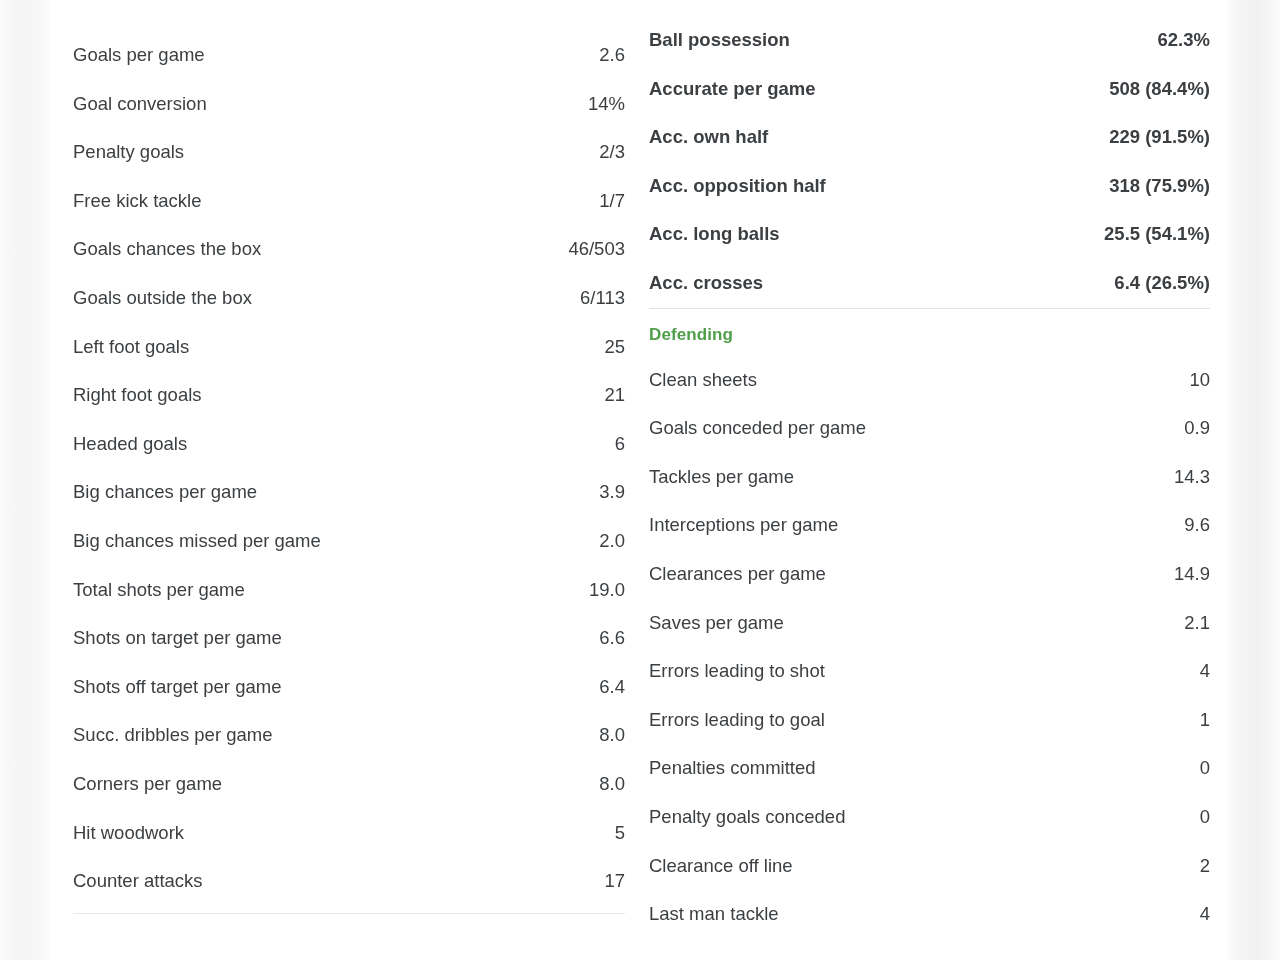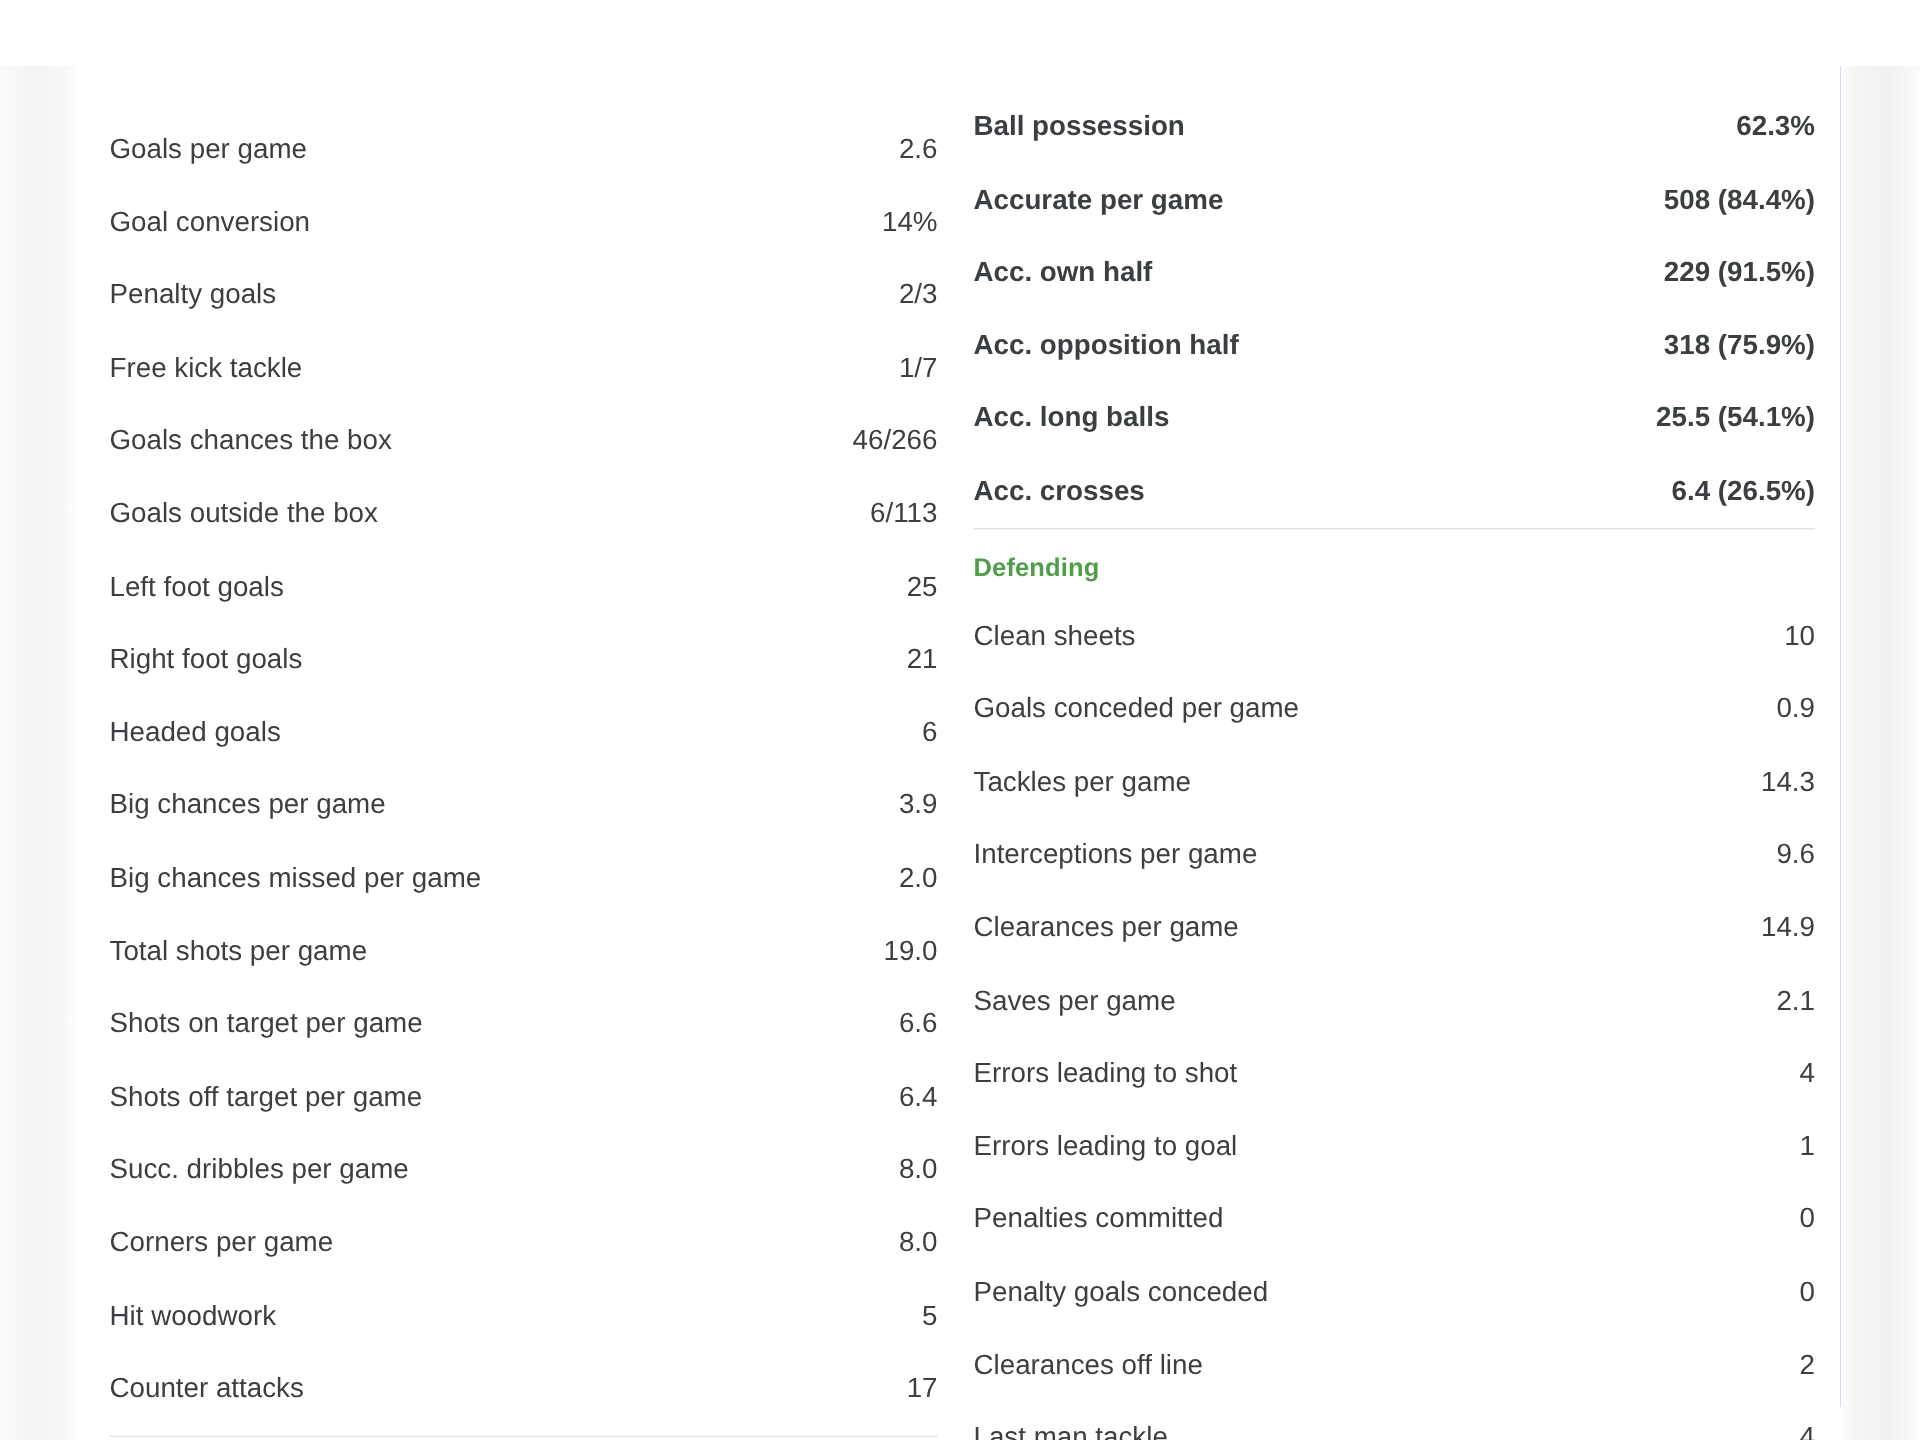--- a/index.html
+++ b/index.html
@@ -13,22 +13,21 @@
     background: #ffffff;
     font-family: "Liberation Sans", sans-serif;
     -webkit-font-smoothing: antialiased;
   }
 
   
   .page {
     position: relative;
     width: 1280px;
     height: 894px;
-    background: #8b5cf6;
-    margin-top: 44px;
+    background: #eab308;
   }
 
   .gutter-left {
     position: absolute;
     left: 0;
     top: 0;
     width: 50px;
     height: 960px;
     background: linear-gradient(to right, #fbfbfb 0%, #f4f4f4 45%, #f7f7f7 80%, #fdfdfd 100%);
   }
@@ -141,21 +140,21 @@
             <div class="stat-row">
               <span class="stat-label">Penalty goals</span>
               <span class="stat-value">2/3</span>
             </div>
             <div class="stat-row">
               <span class="stat-label">Free kick tackle</span>
               <span class="stat-value">1/7</span>
             </div>
             <div class="stat-row">
               <span class="stat-label">Goals chances the box</span>
-              <span class="stat-value">46/266</span>
+              <span class="stat-value">46/503</span>
             </div>
             <div class="stat-row">
               <span class="stat-label">Goals outside the box</span>
               <span class="stat-value">6/113</span>
             </div>
             <div class="stat-row">
               <span class="stat-label">Left foot goals</span>
               <span class="stat-value">25</span>
             </div>
             <div class="stat-row">
@@ -270,21 +269,21 @@
             </div>
             <div class="stat-row">
               <span class="stat-label">Penalties committed</span>
               <span class="stat-value">0</span>
             </div>
             <div class="stat-row">
               <span class="stat-label">Penalty goals conceded</span>
               <span class="stat-value">0</span>
             </div>
             <div class="stat-row">
-              <span class="stat-label">Clearances off line</span>
+              <span class="stat-label">Clearance off line</span>
               <span class="stat-value">2</span>
             </div>
             <div class="stat-row">
               <span class="stat-label">Last man tackle</span>
               <span class="stat-value">4</span>
             </div>
           </div>
       </div>
 
     </div>

